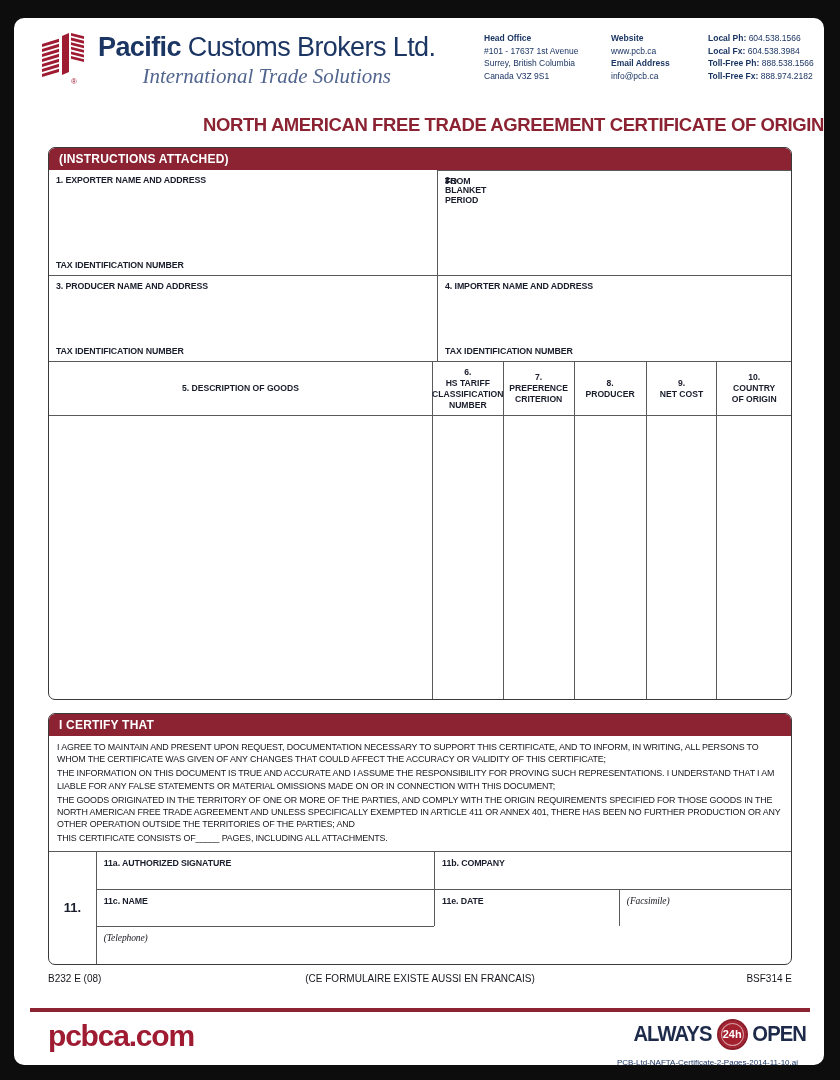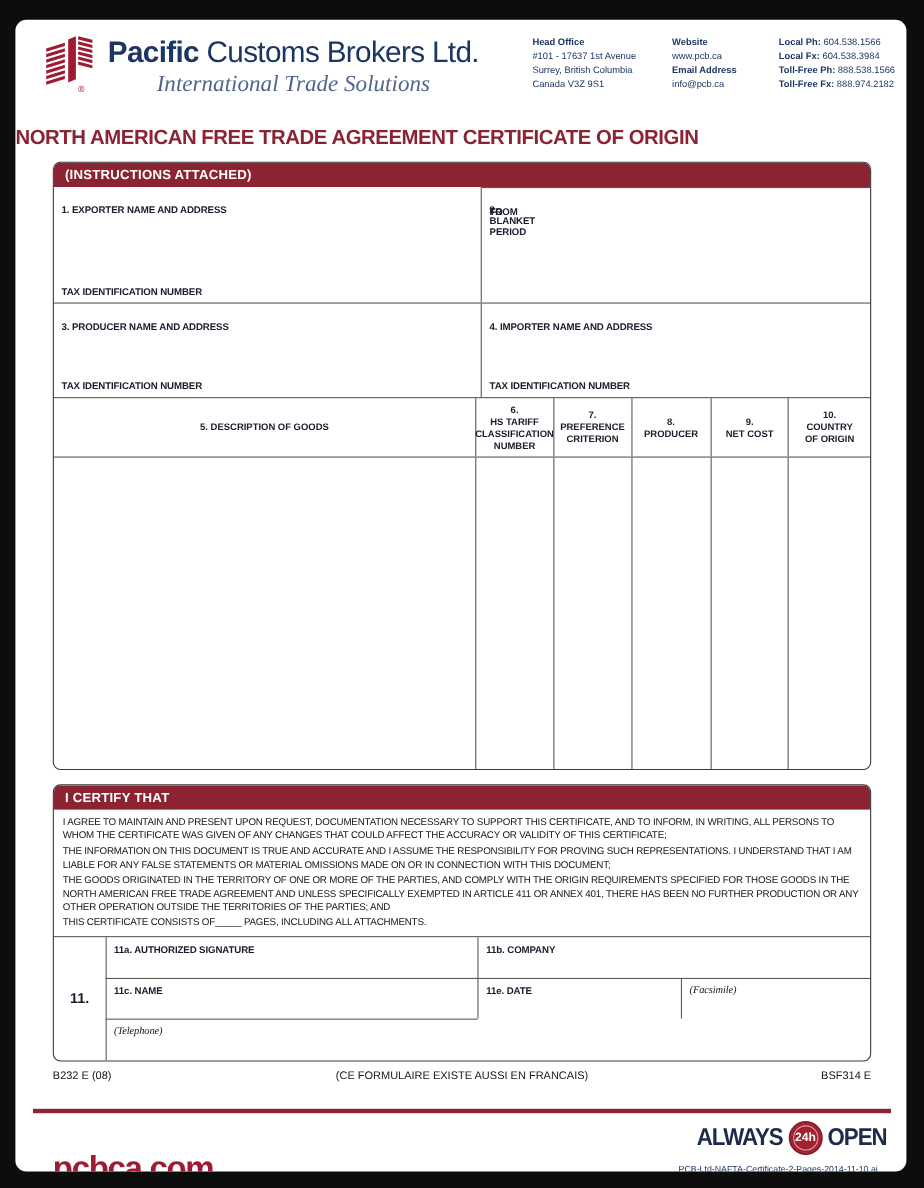--- a/index.html
+++ b/index.html
@@ -16,31 +16,31 @@
   .tagline { font-family:"Liberation Serif", serif; font-style:italic; color:#51658F; font-size:21px; text-align:center; margin-top:1px; }
   .contact { position:absolute; left:470px; top:14px; display:flex; align-items:flex-end; }
   .c-col { font-size:8.5px; color:#1C3664; line-height:12.5px; }
   .c-col .lbl { font-weight:bold; }
   .c-div { width:1px; background:#1C3664; margin:2px 9px; }
   .colA { width:108px; }
   .colB { width:78px; }
   .colC { width:124px; white-space:nowrap; }
 
   
-  .doc-title { text-align:left; color:#8B2332; font-weight:bold; font-size:18.5px; letter-spacing:-0.4px; margin-top:0px; }
+  .doc-title { text-align:right; color:#8B2332; font-weight:bold; font-size:18.5px; letter-spacing:-0.4px; margin-top:0px; }
 
   
   .formbox { margin:0 14px 0 34px; width:744px; border:1px solid #3a3a3a; border-radius:7px; overflow:hidden; background:#fff; }
   .box1 { margin-top:11px; }
   .bar { background:#8B2332; color:#ffffff; font-weight:bold; font-size:12px; height:22px; line-height:22px; padding-left:10px; letter-spacing:0.2px; }
   .flabel { font-size:8.8px; font-weight:bold; color:#191c2b; letter-spacing:-0.1px; }
 
   .row1 { display:grid; grid-template-columns:52.3% 47.7%; height:105px; }
   .cell { position:relative; }
-  .cell .toplab { position:absolute; left:7px; top:16px; }
+  .cell .toplab { position:absolute; left:7px; top:5px; }
   .cell .botlab { position:absolute; left:7px; bottom:5px; }
   .bl { border-left:1px solid #5a5a5a; }
   .bt { border-top:1px solid #5a5a5a; }
   .sub3 { display:flex; flex-direction:row; }
   .sub3 > div { position:relative; }
   .sub3 > div:nth-child(1) { height:36px; }
   .sub3 > div:nth-child(2) { height:35px; border-top:1px solid #5a5a5a; }
   .sub3 > div:nth-child(3) { flex:1; border-top:1px solid #5a5a5a; }
 
   .row2 { display:grid; grid-template-columns:52.3% 47.7%; height:86px; border-top:1px solid #5a5a5a; }
@@ -58,21 +58,21 @@
   .span2 { grid-column:span 2; }
   .ital { font-family:"Liberation Serif", serif; font-style:italic; font-weight:normal; font-size:9.5px; color:#15151c; }
 
   .codes { margin:8px 14px 0 34px; width:744px; display:grid; grid-template-columns:1fr auto 1fr; font-size:10px; color:#15151c; }
   .codes .mid { text-align:center; }
   .codes .r { text-align:right; }
 
   .redrule { height:4px; background:#8B2332; margin:24px 14px 0 16px; }
 
   .bottom { position:relative; height:70px; }
-  .site { position:absolute; left:34px; top:7px; font-size:30px; font-weight:bold; color:#9E1B32; letter-spacing:-1.2px;margin-top:27px; }
+  .site { position:absolute; left:34px; top:7px; font-size:30px; font-weight:bold; color:#9E1B32; letter-spacing:-1.2px; }
   .always { position:absolute; right:16px; top:7px; display:flex; align-items:center; }
   .always .word { font-size:22px; font-weight:800; color:#1d2a4a; letter-spacing:-1px; transform:scaleX(0.92); }
   .badge { width:31px; height:31px; border-radius:50%; background:#A3202F; color:#ffffff; display:flex; align-items:center; justify-content:center; font-size:11px; font-weight:bold; margin:0 2px; border:2px solid #8B1D2B; box-shadow:inset 0 0 0 2px #A3202F, inset 0 0 0 3px rgba(255,255,255,.55); }
   .filename { position:absolute; right:26px; top:46px; font-size:8px; color:#1C3664; }
 
   
   .logomark { width:52px; height:58px; position:relative; }
 </style>
 </head>
 <body>

